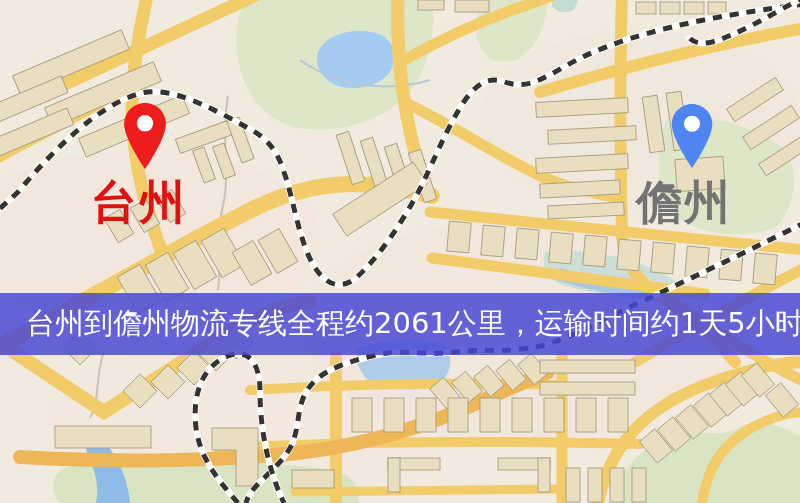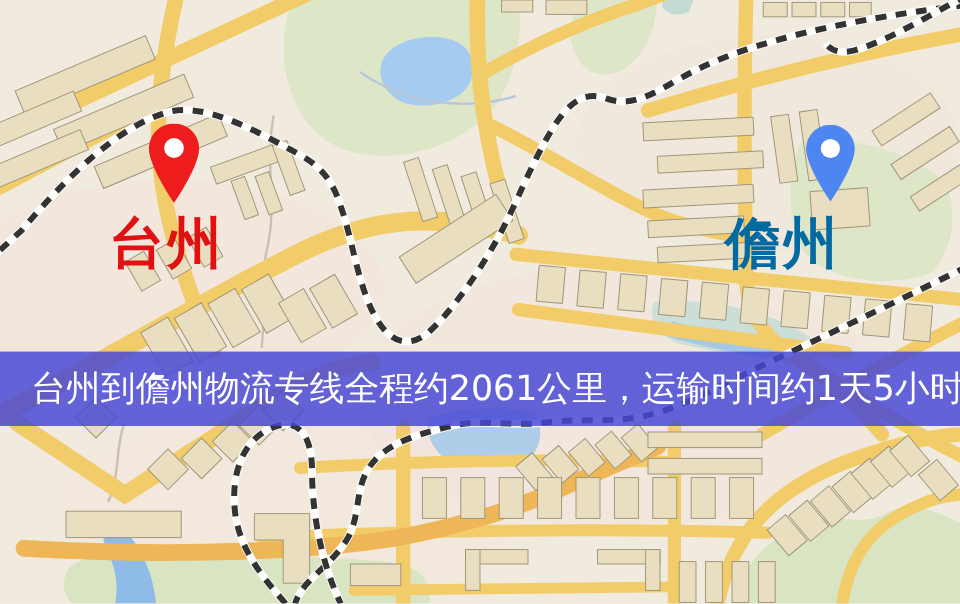--- a/index.html
+++ b/index.html
@@ -7,21 +7,21 @@
          font-family:"DejaVu Sans",sans-serif;background:#f1ebdf;}
   svg.map{position:absolute;left:0;top:0;}
   .rail-base{stroke:#fdfdfb;stroke-width:6.5;fill:none;}
   .rail-dash{stroke:#333;stroke-width:5;stroke-dasharray:9 8;fill:none;}
   .pin{position:absolute;}
   .pin-origin{left:123px;top:103px;width:44px;height:66px;}
   .pin-dest{left:669px;top:104px;width:46px;height:64px;}
   .city-label{position:absolute;font-size:46px;font-weight:bold;line-height:1;
               letter-spacing:2px;white-space:nowrap;}
   .label-origin{left:91px;top:179px;color:#e01111;}
-  .label-dest{left:604px;top:179px;color:#0369a1;}
+  .label-dest{left:636px;top:179px;color:#737373;}
   .banner{position:absolute;left:0;top:293px;width:800px;height:62px;
           background:rgba(72,72,212,0.84);display:flex;align-items:center;
           box-sizing:border-box;padding-left:26px;}
   .banner span{color:#ffffff;font-size:29px;white-space:nowrap;}
 </style>
 </head>
 <body>
 
 <div class="stage">
 

